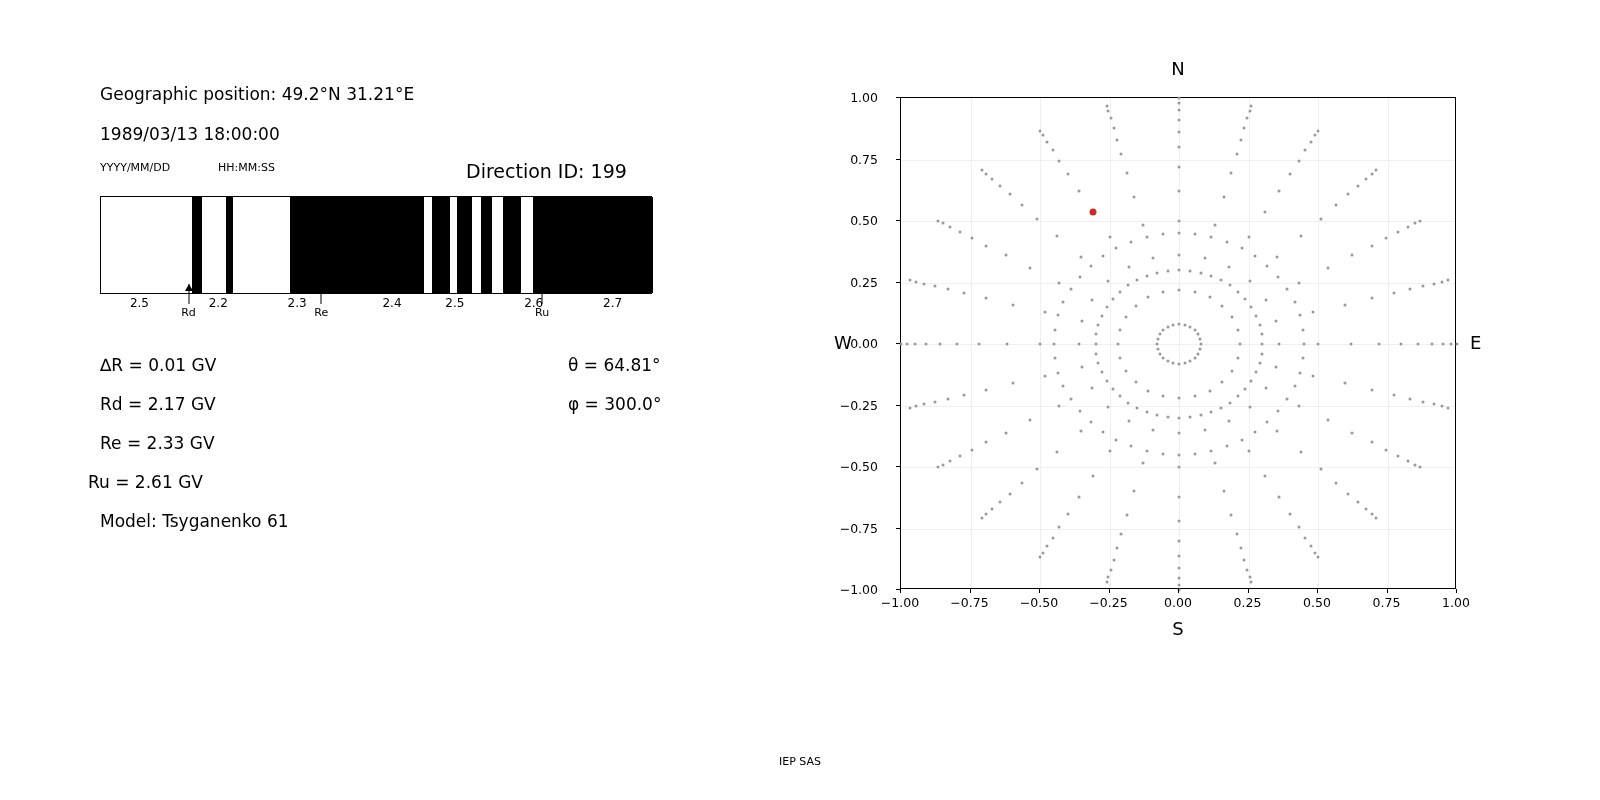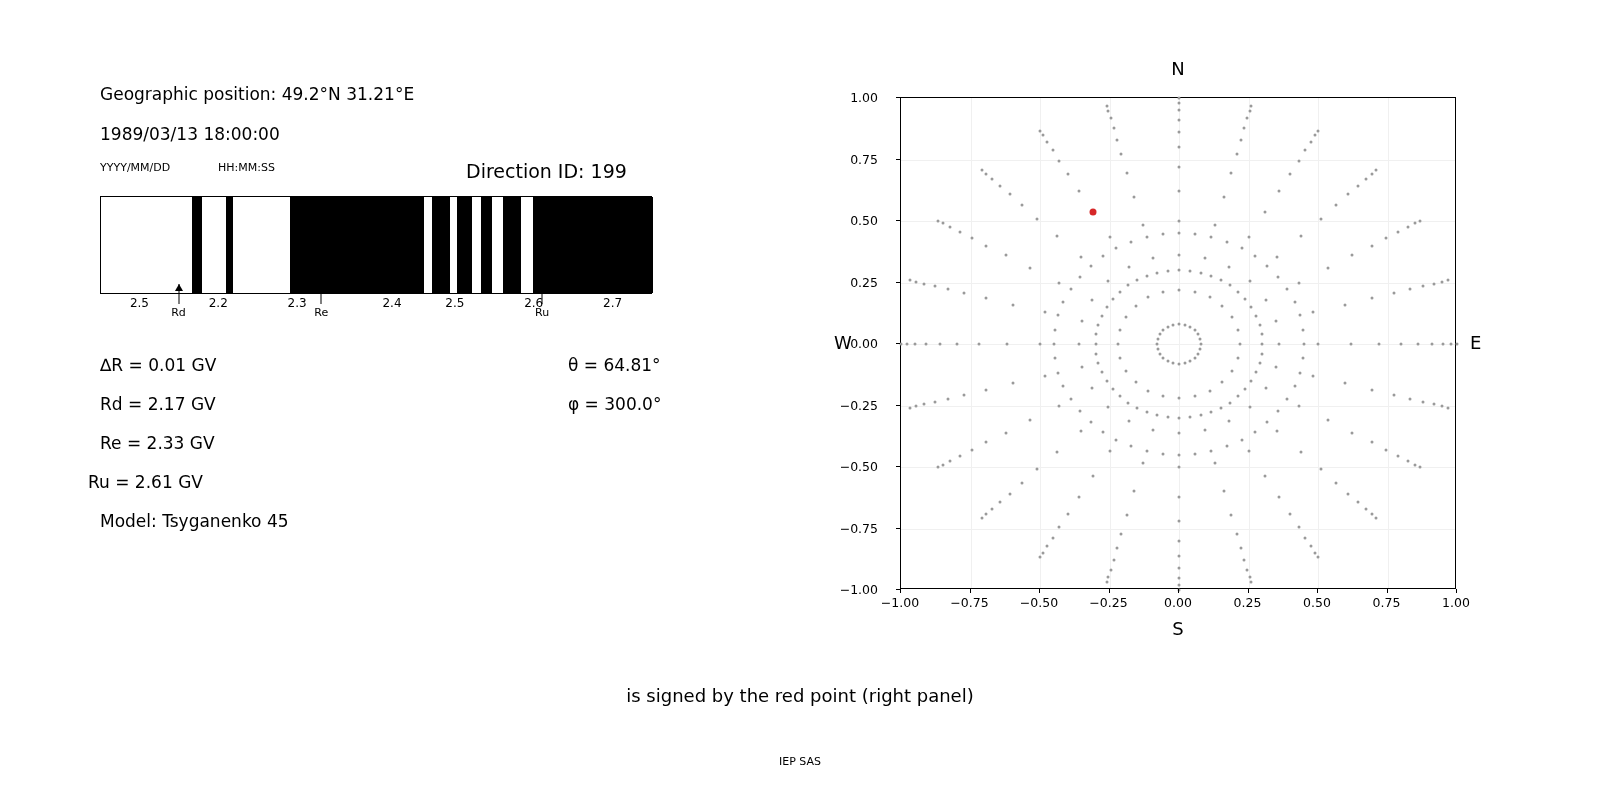--- a/index.html
+++ b/index.html
@@ -119,42 +119,42 @@
   </div>
 
   <div class="abs" id="penumbra-axis">
       <div class="pen-tick-label" style="left: 39.4286px;">2.5</div>
       <div class="pen-tick-label" style="left: 118.286px;">2.2</div>
       <div class="pen-tick-label" style="left: 197.143px;">2.3</div>
       <div class="pen-tick-label" style="left: 292px;">2.4</div>
       <div class="pen-tick-label" style="left: 354.857px;">2.5</div>
       <div class="pen-tick-label" style="left: 433.714px;">2.6</div>
       <div class="pen-tick-label" style="left: 512.571px;">2.7</div>
-      <div class="marker" style="left: 78px; top: -12px; width: 1px; height: 40px;">
+      <div class="marker" style="left: 88px; top: -12px; width: 1px; height: 40px;">
         <div class="arrow-line"></div>
         <div class="arrow-head"></div>
         <div class="marker-label">Rd</div>
       </div>
       <div class="marker" style="left: 220.8px; top: -12px; width: 1px; height: 40px;">
         <div class="arrow-line"></div>
         <div class="arrow-head"></div>
         <div class="marker-label">Re</div>
       </div>
       <div class="marker" style="left: 441.6px; top: -12px; width: 1px; height: 40px;">
         <div class="arrow-line"></div>
         <div class="arrow-head"></div>
         <div class="marker-label">Ru</div>
       </div>
     </div>
 
   <div class="readout" id="dr-value">∆R = 0.01 GV</div>
   <div class="readout" id="rd-value">Rd = 2.17 GV</div>
   <div class="readout" id="re-value">Re = 2.33 GV</div>
   <div class="readout" id="ru-value">Ru = 2.61 GV</div>
-  <div class="readout" id="model-value">Model: Tsyganenko 45</div>
+  <div class="readout" id="model-value">Model: Tsyganenko 61</div>
   <div class="readout" id="theta-value">θ = 64.81°</div>
   <div class="readout" id="phi-value">φ = 300.0°</div>
 </div>
 
 <div class="abs" id="right-panel">
   <div id="plot-area">
       <div class="gridline v" style="left: 69.5px;"></div>
       <div class="gridline v" style="left: 139px;"></div>
       <div class="gridline v" style="left: 208.5px;"></div>
       <div class="gridline v" style="left: 278px;"></div>
@@ -590,15 +590,14 @@
     <div class="tickmark-x" style="left: 427.5px;"></div>
     <div class="xtick" style="left: 497px;">0.50</div>
     <div class="tickmark-x" style="left: 497px;"></div>
     <div class="xtick" style="left: 566.5px;">0.75</div>
     <div class="tickmark-x" style="left: 566.5px;"></div>
     <div class="xtick" style="left: 636px;">1.00</div>
     <div class="tickmark-x" style="left: 636px;"></div>
   </div>
 
 <div id="caption">
-  <div>is signed by the red point (right panel)</div>
 </div>
 <div id="footer">IEP SAS</div>
 
 </body></html>

